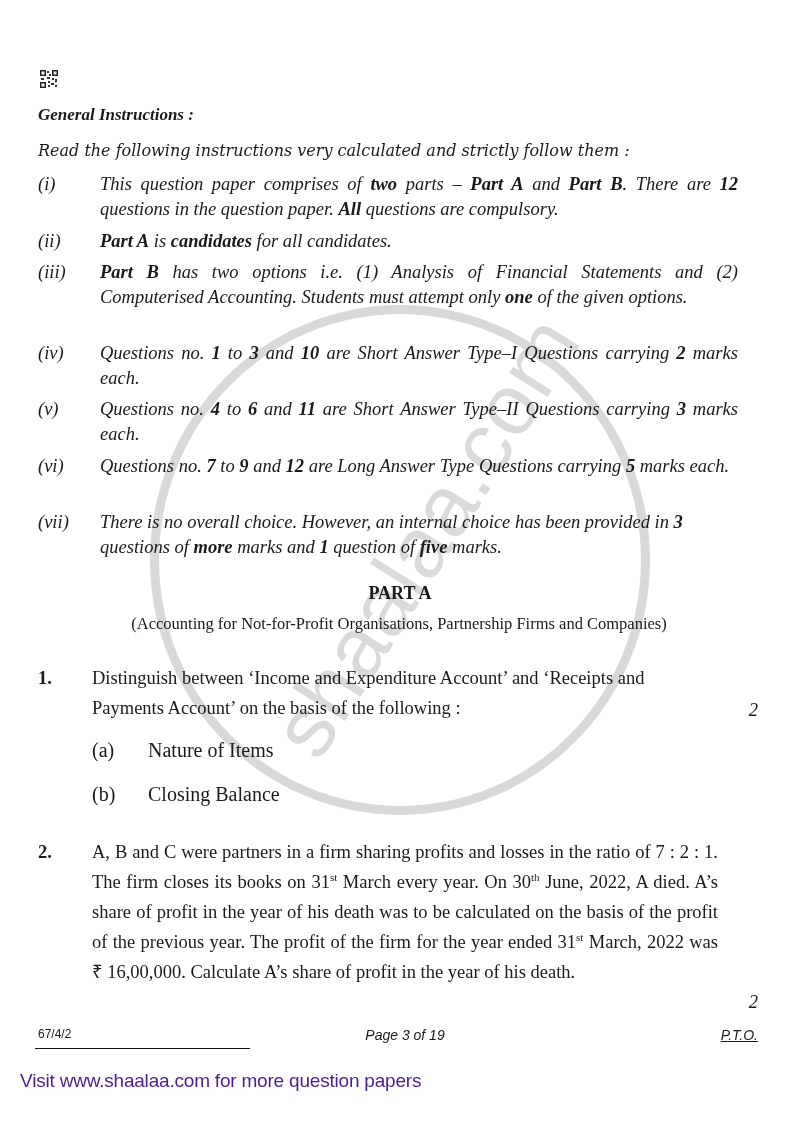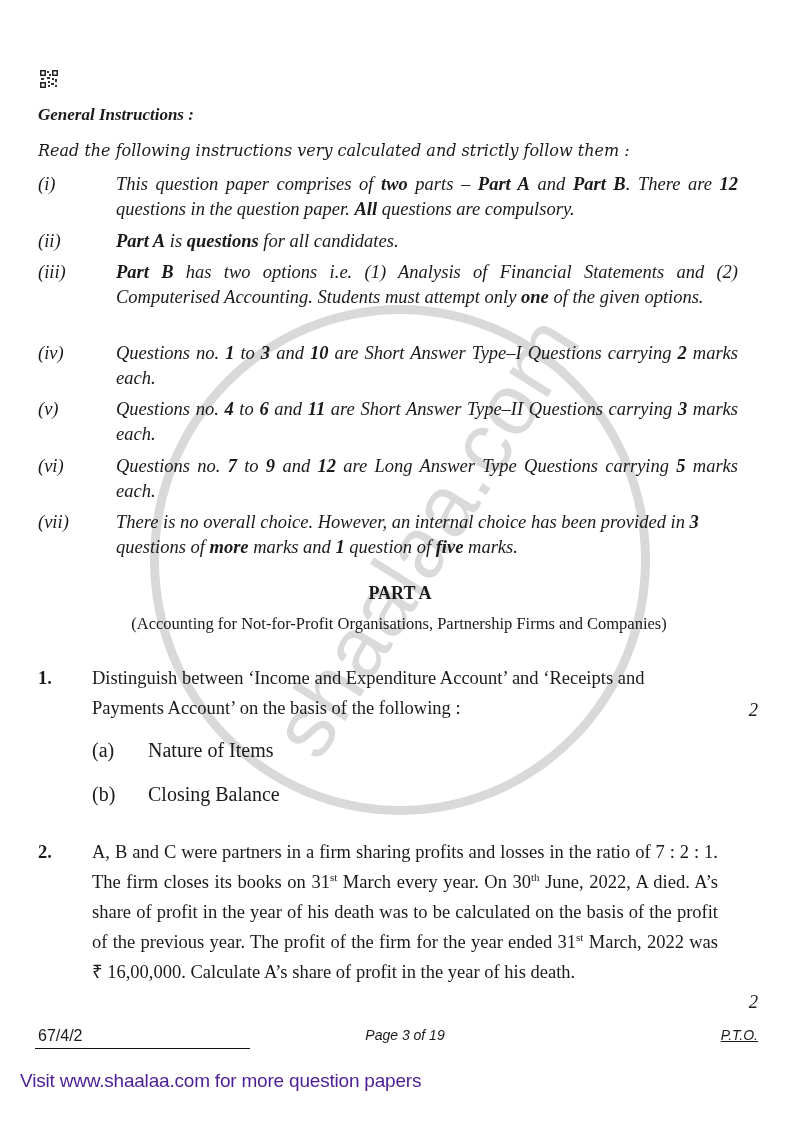--- a/index.html
+++ b/index.html
@@ -19,32 +19,32 @@
     .gi-title {
       position: absolute; left: 38px; top: 105px;
       font-family: Liberation Serif, serif; font-style: italic; font-weight: bold; font-size: 17px;
     }
     .gi-intro {
       position: absolute; left: 38px; top: 141px;
       font-family: "DejaVu Serif", serif; font-style: italic; font-size: 16px;
     }
     .instr { position: absolute; left: 38px; width: 700px; font-family: "Liberation Serif", serif; font-style: italic; font-size: 18.5px; line-height: 25px; }
     .instr .num { position: absolute; left: 0; top: 0; width: 50px; }
-    .instr .txt { margin-left: 78px; text-align: justify; }
+    .instr .txt { margin-left: 62px; text-align: justify; }
     .instr b { font-weight: bold; }
     .part-title { position: absolute; left: 0; width: 800px; top: 583px; text-align: center; font-family: "Liberation Serif", serif; font-weight: bold; font-size: 18px; }
     .part-sub { position: absolute; left: 38px; width: 722px; top: 614px; text-align: center; font-family: "Liberation Serif", serif; font-weight: normal; font-size: 16.5px; }
     .q { position: absolute; left: 38px; width: 722px; font-family: "Liberation Serif", serif; font-size: 18.5px; line-height: 30px; }
     .q .qnum { position: absolute; left: 0; top: 0; font-weight: bold; }
     .q .qtxt { margin-left: 54px; width: 626px; text-align: justify; }
     .q .marks { position: absolute; right: 2px; font-style: italic; }
     .sub { position: absolute; left: 92px; font-family: "Liberation Serif", serif; font-size: 20px; }
     .sub .lbl { display: inline-block; width: 56px; }
     sup { font-size: 11px; line-height: 0; }
-    .footer-code { position: absolute; left: 38px; top: 1027px; font-family: "Liberation Sans", sans-serif; font-size: 16px; }
+    .footer-code { position: absolute; left: 38px; top: 1027px; font-family: "Liberation Sans", sans-serif; font-size: 12px; }
     .footer-line { position: absolute; left: 35px; top: 1048px; width: 215px; border-top: 1.5px solid #111; }
     .footer-page { position: absolute; left: 0; width: 800px; top: 1027px; text-align: center; font-family: "Liberation Sans", sans-serif; font-style: italic; font-size: 14px; padding-left: 10px; box-sizing: border-box; }
     .footer-pto { position: absolute; right: 42px; top: 1027px; font-family: "Liberation Sans", sans-serif; font-style: italic; font-size: 14px; text-decoration: underline; }
     .visit { position: absolute; left: 20px; top: 1070px; font-family: "Liberation Sans", sans-serif; font-size: 19px; color: #4c1d95; letter-spacing: -0.2px; }
   </style>
 </head>
 <body>
 
 <div class="watermark-circle"></div>
 <div class="watermark-text">shaalaa.com</div>
@@ -75,21 +75,21 @@
   <div class="gi-title">General Instructions :</div>
   <div class="gi-intro">Read the following instructions very calculated and strictly follow them :</div>
 
   <div class="instr" style="top:172px;">
     <span class="num">(i)</span>
     <div class="txt"><span>This question paper comprises of </span><b>two</b><span> parts – </span><b>Part A</b><span> and </span><b>Part B</b><span>. There are </span><b>12</b><span> questions in the question paper. </span><b>All</b><span> questions are compulsory.</span></div>
   </div>
 
   <div class="instr" style="top:229px;">
     <span class="num">(ii)</span>
-    <div class="txt"><span></span><b>Part A</b><span> is </span><b>questions</b><span> for all candidates.</span></div>
+    <div class="txt"><span></span><b>Part A</b><span> is </span><b>candidates</b><span> for all candidates.</span></div>
   </div>
 
   <div class="instr" style="top:260px;">
     <span class="num">(iii)</span>
     <div class="txt"><span></span><b>Part B</b><span> has two options i.e. (1) Analysis of Financial Statements and (2) Computerised Accounting. Students must attempt only </span><b>one</b><span> of the given options.</span></div>
   </div>
 
   <div class="instr" style="top:341px;">
     <span class="num">(iv)</span>
     <div class="txt"><span>Questions no. </span><b>1</b><span> to </span><b>3</b><span> and </span><b>10</b><span> are Short Answer Type–I Questions carrying </span><b>2</b><span> marks each.</span></div>

